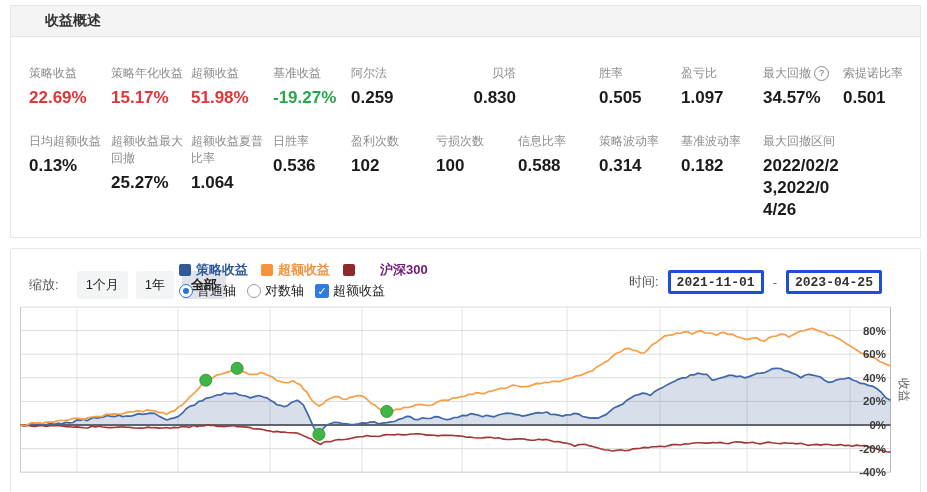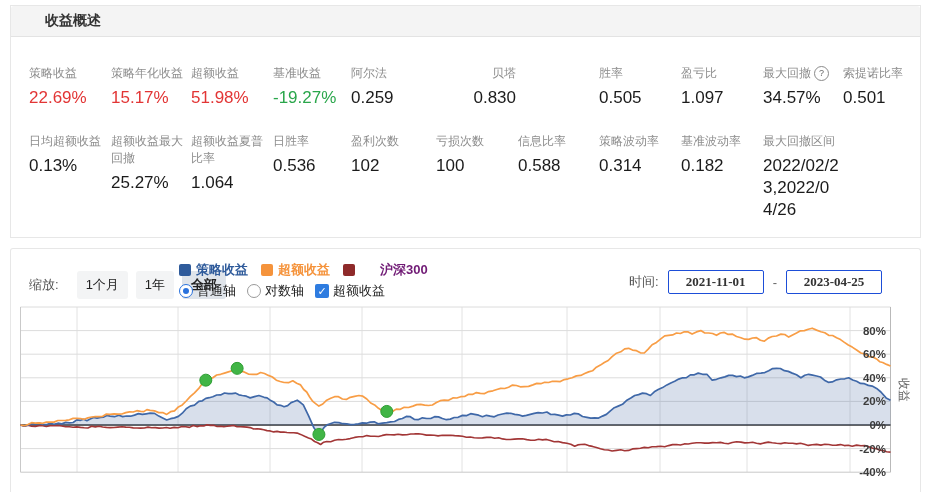--- a/index.html
+++ b/index.html
@@ -5,21 +5,21 @@
   html,body{margin:0;padding:0;background:#fff;}
   body{font-family:"Liberation Sans","DejaVu Sans",sans-serif;color:#1b1b1b;}
   .page{position:relative;width:927px;height:492px;overflow:hidden;background:#fff;}
   .card{position:absolute;left:10px;width:911px;background:#fff;border:1px solid #e7e7e7;border-radius:0;box-sizing:border-box;}
   .stats-card{top:5px;height:233px;}
   .card-header{height:30px;background:#f4f4f4;border-bottom:1px solid #e3e3e3;border-radius:3px 3px 0 0;display:flex;align-items:center;}
   .card-title{font-size:14px;font-weight:700;color:#333;margin:0 0 0 34px;}
   .stats-body{position:relative;height:200px;}
   .stat{position:absolute;width:80px;}
   .stat .lbl{font-size:12px;color:#8d8d8d;line-height:17px;}
-  .stat .val{font-size:17px;font-weight:400;color:#1b1b1b;margin-top:5px;line-height:22px;word-break:break-all;}
+  .stat .val{font-size:17px;font-weight:700;color:#1b1b1b;margin-top:5px;line-height:22px;word-break:break-all;}
   .stat .val.red{color:#e23535;}
   .stat .val.green{color:#2aa64b;}
   .qicon{display:inline-block;width:13px;height:13px;border:1px solid #8a8a8a;border-radius:50%;font-size:9px;line-height:13px;text-align:center;color:#666;margin-left:3px;vertical-align:1px;}
   .chart-card{top:248px;height:260px;border-bottom:none;border-radius:3px 3px 0 0;}
   .controls{position:absolute;left:0;top:0;width:100%;height:60px;}
   .zoom-group{position:absolute;left:18px;top:22px;display:flex;align-items:center;gap:18px;}
   .zoom-label,.time-label{font-size:13px;color:#555;}
   .zoombtn{border:none;border-radius:3px;background:#f3f4f5;color:#222;font-size:13px;padding:5px 9px;font-family:inherit;cursor:pointer;}
   .zoombtn.active{background:#dfe4ea;font-weight:700;}
   .legend{position:absolute;left:168px;top:12px;display:flex;gap:13px;align-items:center;}
@@ -27,21 +27,21 @@
   .swatch{width:12px;height:12px;border-radius:2px;display:inline-block;}
   .legend-item .ltext{font-size:13px;font-weight:700;}
   .axis-row{position:absolute;left:168px;top:33px;display:flex;gap:11px;align-items:center;}
   .axis-opt{display:flex;align-items:center;gap:4px;}
   .axis-opt .atext,.cbx-label{font-size:13px;color:#222;}
   .radio{width:14px;height:14px;border-radius:50%;border:1.5px solid #9a9a9a;background:#fff;display:inline-block;position:relative;box-sizing:border-box;}
   .radio.sel{border-color:#2a72dd;}
   .radio.sel::after{content:"";position:absolute;left:2.5px;top:2.5px;width:6px;height:6px;border-radius:50%;background:#2a72dd;}
   .checkbox{width:14px;height:14px;border-radius:2px;background:#2e7ce0;color:#fff;font-size:11px;line-height:14px;text-align:center;display:inline-block;}
   .time-group{position:absolute;left:618px;top:21px;display:flex;align-items:center;gap:9px;}
-  .date-input{width:96px;height:24px;border:1px solid #1d4ed8;border-radius:2px;font-family:Liberation Serif, serif;font-size:13px;font-weight:600;color:#333;text-align:center;box-sizing:border-box;background:#fff;}
+  .date-input{width:96px;height:24px;border:3px solid #1d4ed8;border-radius:2px;font-family:Liberation Mono, monospace;font-size:13px;font-weight:600;color:#333;text-align:center;box-sizing:border-box;background:#fff;}
   .date-sep{font-size:13px;color:#666;}
   #chart-svg{position:absolute;left:0;top:0;pointer-events:none;}
 </style>
 </head>
 <body>
 
 <div class="page">
 
   <section class="card stats-card">
     <header class="card-header">

